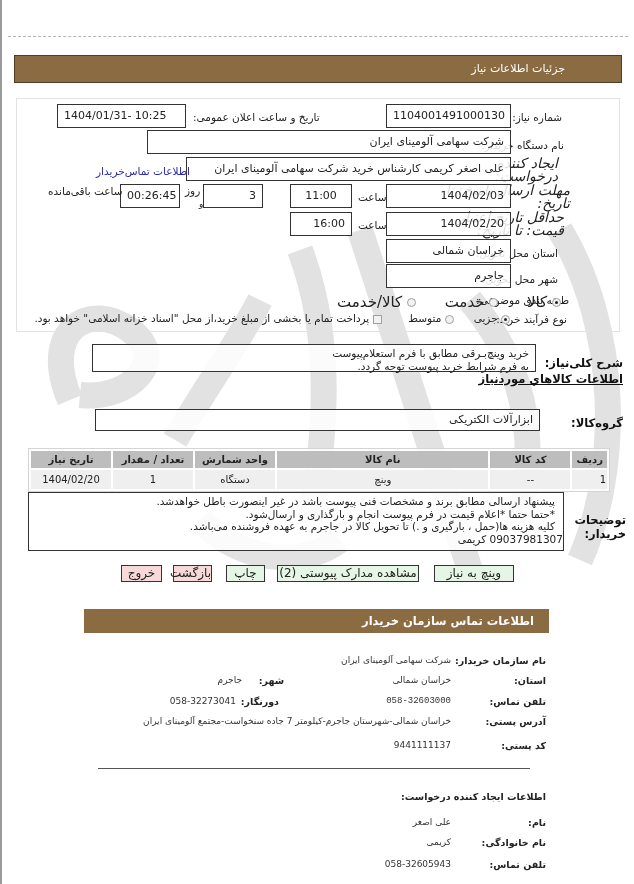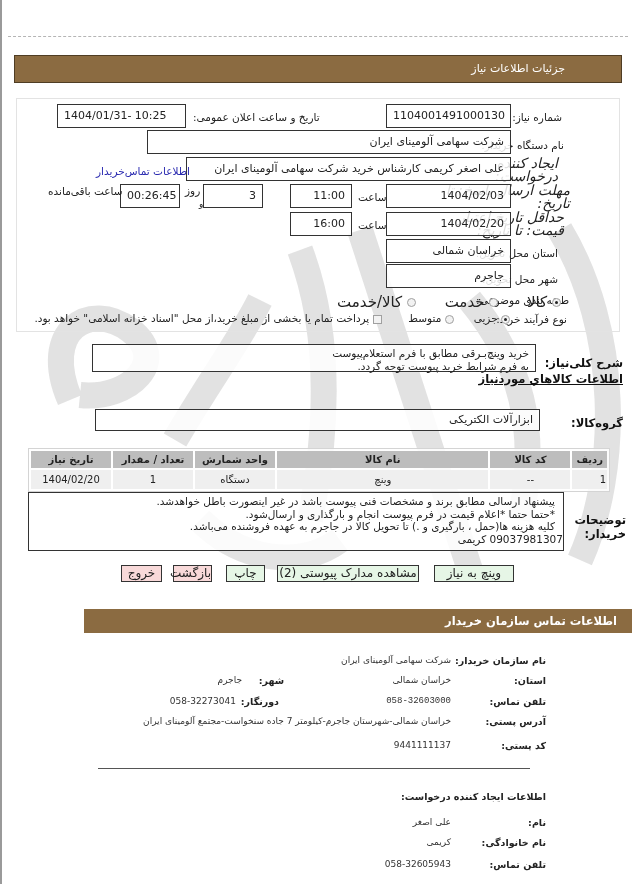--- a/index.html
+++ b/index.html
@@ -36,21 +36,21 @@
   .bold-lbl { font-weight:bold; font-size:11.5px; color:#111; }
 
   table.items { border-collapse:separate; border-spacing:2px; font-size:10px; }
   table.items th { background:#bdbdbd; color:#222; font-weight:bold; height:17px; padding:0 4px; }
   table.items td { background:#efefef; text-align:center; height:17px; }
 
   .btn { box-sizing:border-box; height:17px; border:1px solid #333; font-size:12px; text-align:center; line-height:15px; }
   .btn.green { background:#e6f6e6; }
   .btn.red { background:#f8d9d9; }
 
-  .contact-bar { left:84px; top:609px; width:548px; height:24px; background:#8b6b41; color:#fff; font-weight:bold; font-size:11.5px; line-height:24px; padding-right:15px; box-sizing:border-box; }
+  .contact-bar { left:84px; top:609px; width:465px; height:24px; background:#8b6b41; color:#fff; font-weight:bold; font-size:11.5px; line-height:24px; padding-right:15px; box-sizing:border-box; }
   .c-lbl { font-size:9.5px; font-weight:bold; color:#222; white-space:nowrap; }
   .c-val { font-size:9px; color:#333; white-space:nowrap; }
   .hr { left:98px; top:768px; width:432px; border-top:1px solid #555; }
 </style>
 </head>
 <body>
 
 <div class="left-edge"></div>
 <div class="top-dots"></div>
 
@@ -86,21 +86,21 @@
 </div>
 <div class="abs box rtl" style="left:186px; top:157px; width:325px;">علی اصغر کریمی کارشناس خرید شرکت سهامی آلومینای ایران</div>
 <span class="abs link" style="left:96px; top:165px;">اطلاعات تماس‌خریدار</span>
 
 <div class="abs lbl2" style="right:64px; top:184px; text-align:right;">
   <div>مهلت ارسال پاسخ: تا</div>
   <div>تاریخ:</div>
 </div>
 <div class="abs box" style="left:386px; top:184px; width:125px; text-align:right;">1404/02/03</div>
 <span class="abs lbl" style="left:358px; top:191px;">ساعت</span>
-<div class="abs box" style="left:290px; top:184px; width:62px; text-align:right;">11:00</div>
+<div class="abs box" style="left:290px; top:184px; width:62px; text-align:center;">11:00</div>
 <div class="abs box" style="left:203px; top:184px; width:60px; text-align:right;">3</div>
 <span class="abs lbl" style="left:185px; top:184px;">روز</span>
 <span class="abs lbl" style="left:199px; top:199px; font-size:9px;">و</span>
 <div class="abs box" style="left:120px; top:184px; width:60px; text-align:right;">00:26:45</div>
 <span class="abs lbl" style="left:48px; top:185px;">ساعت باقی‌مانده</span>
 
 <div class="abs lbl2" style="right:70px; top:211px; text-align:right;">
   <div>حداقل تاریخ اعتبار</div>
   <div>قیمت: تا تاریخ:</div>
 </div>

